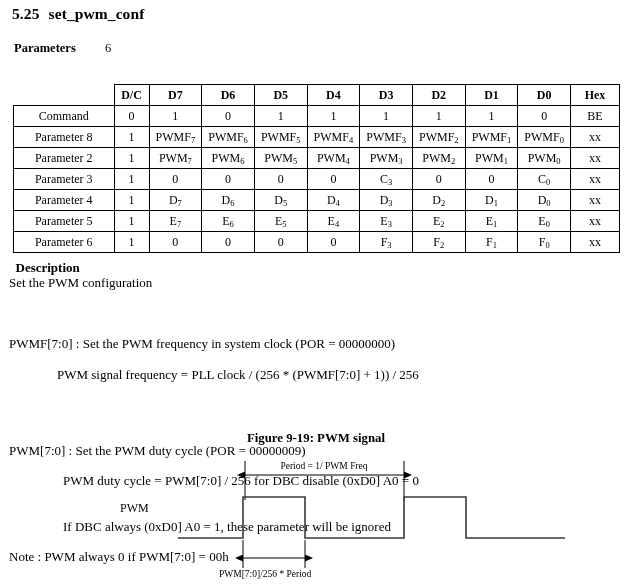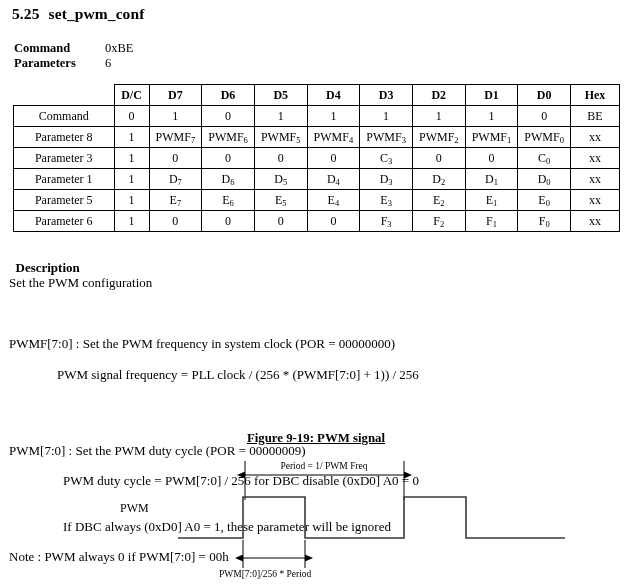--- a/index.html
+++ b/index.html
@@ -95,21 +95,20 @@
 
   
   #figure-caption {
     position: absolute;
     left: 0;
     right: 0;
     top: 431px;
     text-align: center;
     font-size: 12.8px;
     font-weight: bold;
-    text-decoration: underline;
   }
   #figure-area {
     position: absolute;
     left: 0;
     top: 452px;
     width: 584px;
     height: 135px;
   }
   #figure-area svg { display: block; }
   .fig-text {
@@ -137,23 +136,20 @@
   }
 </style>
 </head>
 <body>
 
 <div id="section-heading">
   <span class="sec-num">5.25</span><span>set_pwm_conf</span>
 </div>
 
 <div id="cmd-summary">
-  <div class="sum-row">
-    <span class="sum-label">Command</span><span class="sum-value">0xBE</span>
-  </div>
   <div class="sum-row">
     <span class="sum-label">Parameters</span><span class="sum-value">6</span>
   </div>
 </div>
 
 <table id="register-table">
   <thead>
     <tr>
         <th class="corner-cell labelcol"></th>
         <th class="dccol">D/C</th>
@@ -189,34 +185,47 @@
         <td>PWMF<sub>6</sub></td>
         <td>PWMF<sub>5</sub></td>
         <td>PWMF<sub>4</sub></td>
         <td>PWMF<sub>3</sub></td>
         <td>PWMF<sub>2</sub></td>
         <td>PWMF<sub>1</sub></td>
         <td>PWMF<sub>0</sub></td>
         <td class="hexcol">xx</td>
       </tr>
       <tr>
+        <td class="row-label labelcol">Parameter 2</td>
+        <td class="dccol">1</td>
+        <td>PWM<sub>7</sub></td>
+        <td>PWM<sub>6</sub></td>
+        <td>PWM<sub>5</sub></td>
+        <td>PWM<sub>4</sub></td>
+        <td>PWM<sub>3</sub></td>
+        <td>PWM<sub>2</sub></td>
+        <td>PWM<sub>1</sub></td>
+        <td>PWM<sub>0</sub></td>
+        <td class="hexcol">xx</td>
+      </tr>
+      <tr>
         <td class="row-label labelcol">Parameter 3</td>
         <td class="dccol">1</td>
         <td>0</td>
         <td>0</td>
         <td>0</td>
         <td>0</td>
         <td>C<sub>3</sub></td>
         <td>0</td>
         <td>0</td>
         <td>C<sub>0</sub></td>
         <td class="hexcol">xx</td>
       </tr>
       <tr>
-        <td class="row-label labelcol">Parameter 1</td>
+        <td class="row-label labelcol">Parameter 4</td>
         <td class="dccol">1</td>
         <td>D<sub>7</sub></td>
         <td>D<sub>6</sub></td>
         <td>D<sub>5</sub></td>
         <td>D<sub>4</sub></td>
         <td>D<sub>3</sub></td>
         <td>D<sub>2</sub></td>
         <td>D<sub>1</sub></td>
         <td>D<sub>0</sub></td>
         <td class="hexcol">xx</td>

